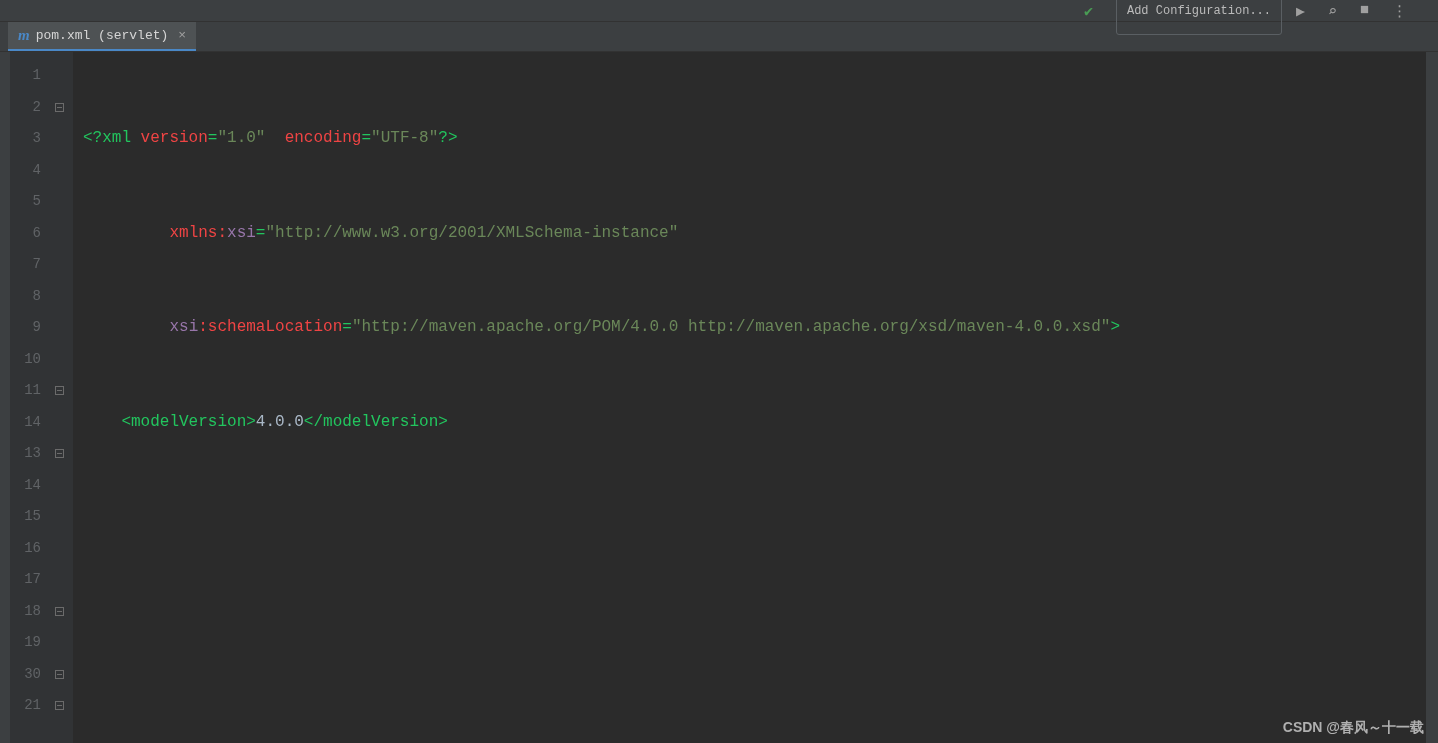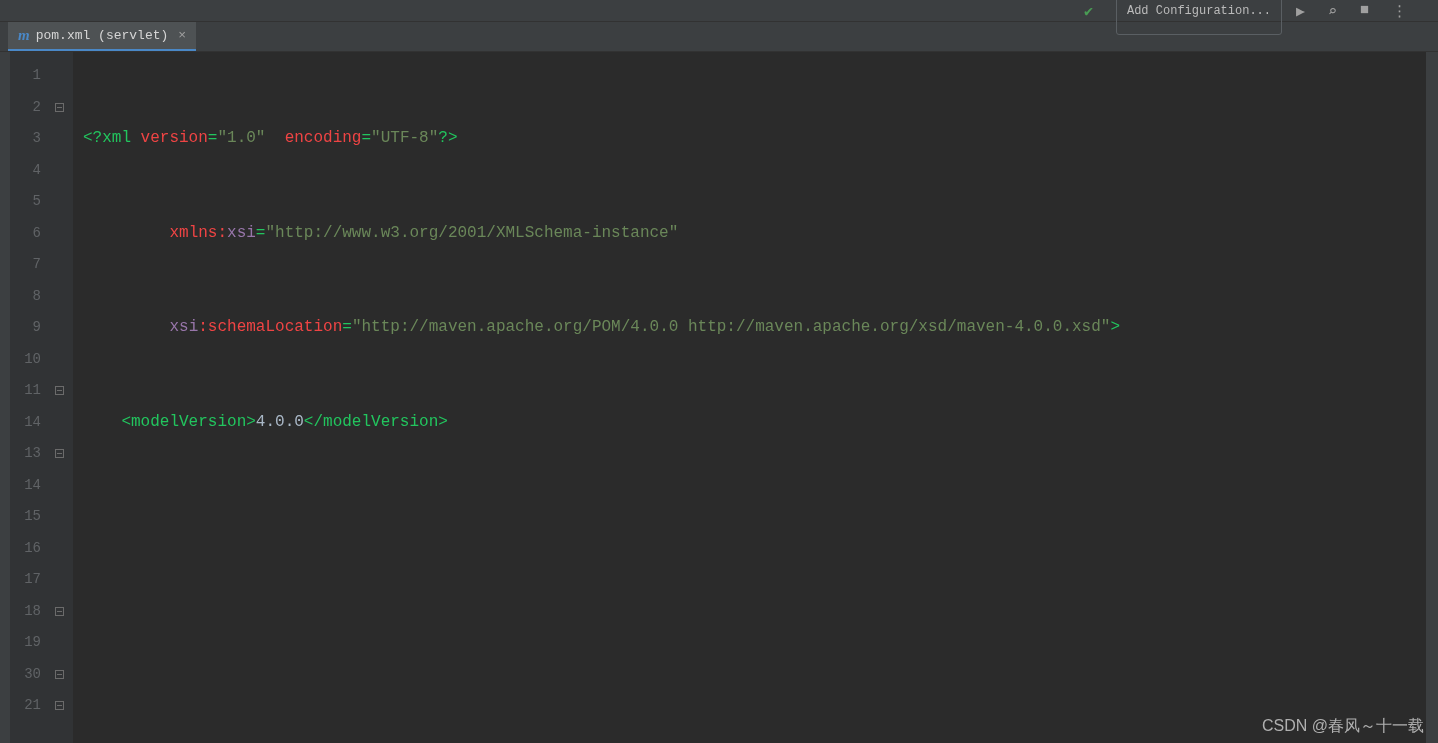--- a/index.html
+++ b/index.html
@@ -124,22 +124,23 @@
   .tag { color:#22c55e; }
   .attr { color:#ef4444; }
   .attr-ns { color:#9876aa;margin-top:7px; }
   .str { color:#6a8759; }
   .txt { color:#a9b7c6;text-align:center; }
   .watermark {
     position: absolute;
     bottom: 6px;
     right: 14px;
     color: #b0b0b0;
-    font-size: 16px;
+    font-size: 14px;
     font-family: Arial, sans-serif;
+    font-weight: bold;
   }
   .scrollbar-right {
     position:absolute;
     right:0; top:0; bottom:0;
     width:12px;
     background:#3c3f41;
   }
 </style>
 </head>
 <body>

